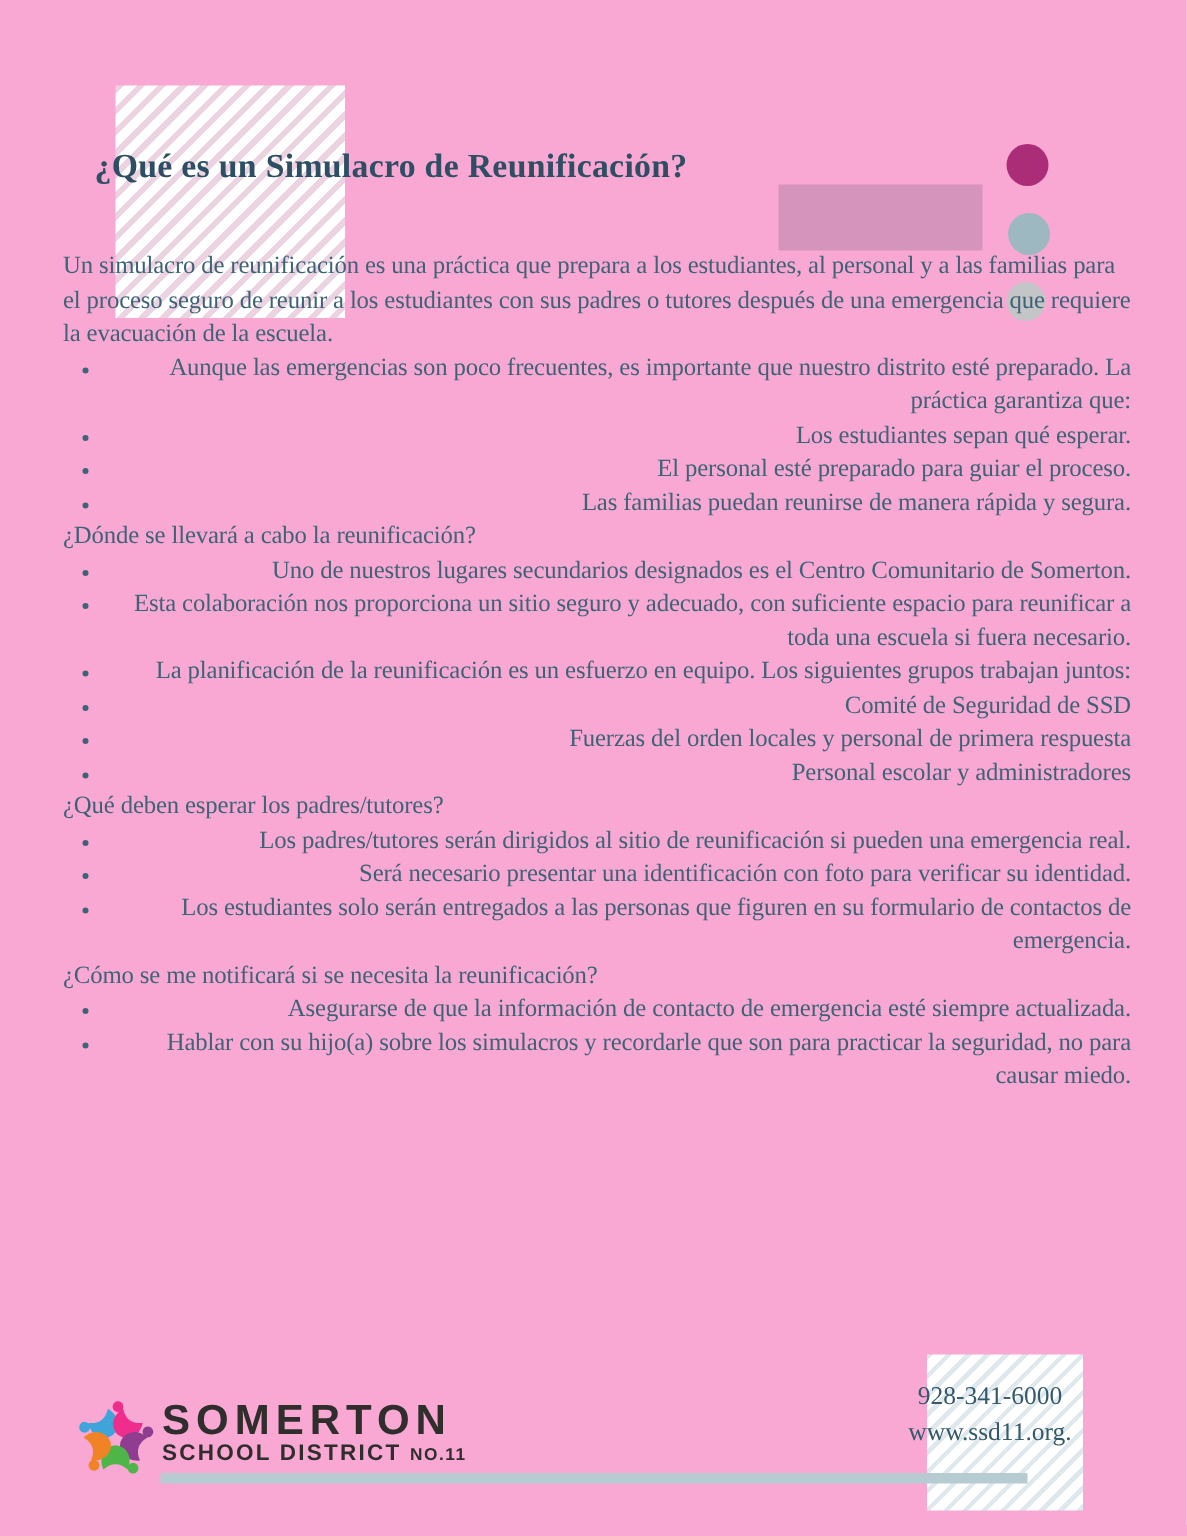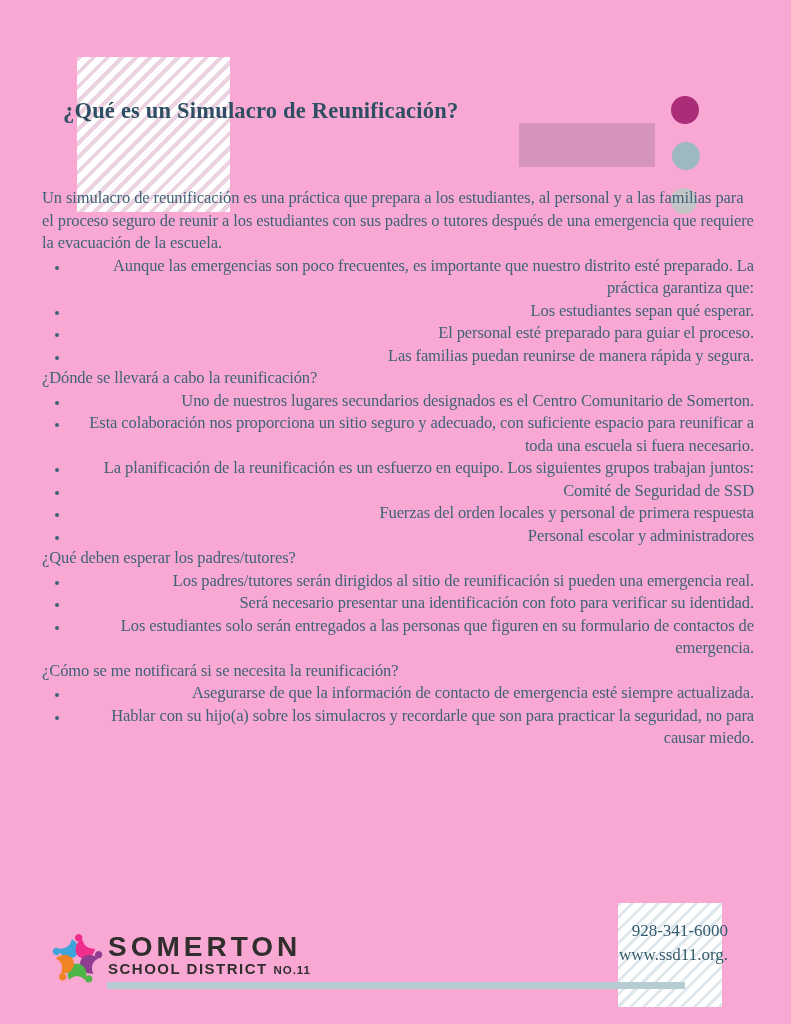--- a/index.html
+++ b/index.html
@@ -40,39 +40,38 @@
     font-size:22.5px; font-weight:bold;
     color:var(--title-text);
     letter-spacing:0.2px;
   }
   
   .doc-body {
     position:absolute; left:42px; top:166px; width:712px; z-index:2;
     font-size:16.5px; line-height:22.5px;
     color:var(--body-text);
     letter-spacing:-0.1px;
-    margin-top:21px;
   }
   .doc-body p { margin:0; }
   .doc-body ul { margin:0; padding-left:27px; list-style:disc; }
   .doc-body li { padding-left:2px;text-align:right; }
   .doc-body li::marker { font-size:0.75em; }
   
   .logo-star { position:absolute; left:50px; top:932px; width:54px; height:54px; z-index:2; }
   .logo-text { position:absolute; left:108px; top:934px; z-index:2; font-family:"Liberation Sans", sans-serif; color:var(--logo-text); }
   .logo-primary {
     font-size:28px; font-weight:bold; letter-spacing:4px; line-height:26px; white-space:nowrap;
   }
   .logo-secondary {
     font-size:15px; font-weight:bold; letter-spacing:1.5px; line-height:18px; white-space:nowrap;
   }
   .logo-no { font-size:11.5px; letter-spacing:1px; }
   .contact {
     position:absolute; left:592px; top:919px; width:136px; z-index:3;
-    text-align:right;
+    text-align:center;
     font-size:17px; line-height:24px;
     color:var(--contact-text);
   }
 </style>
 </head>
 <body>
 
 <div class="page">
 
   <div class="deco stripes-pink"></div>

